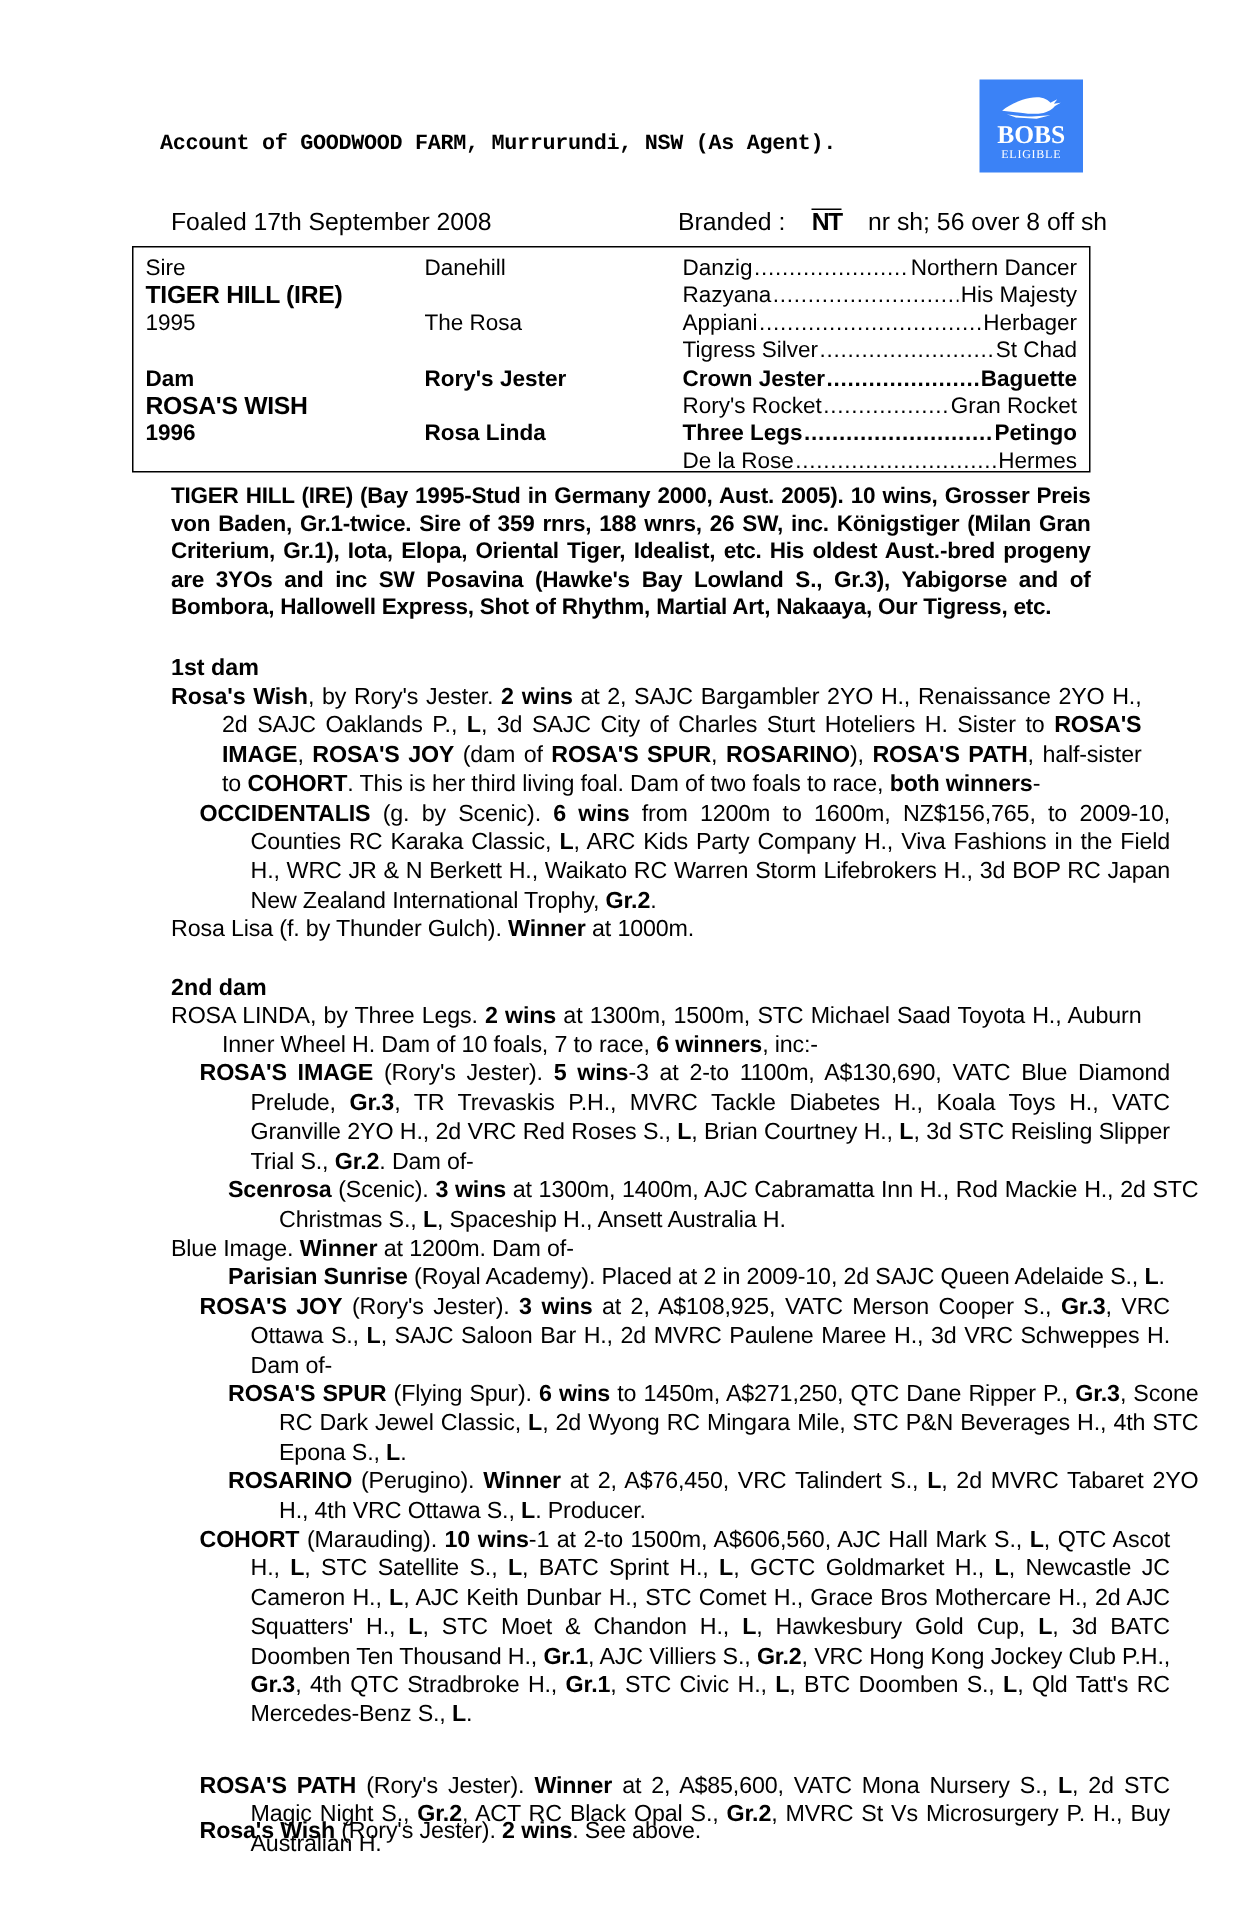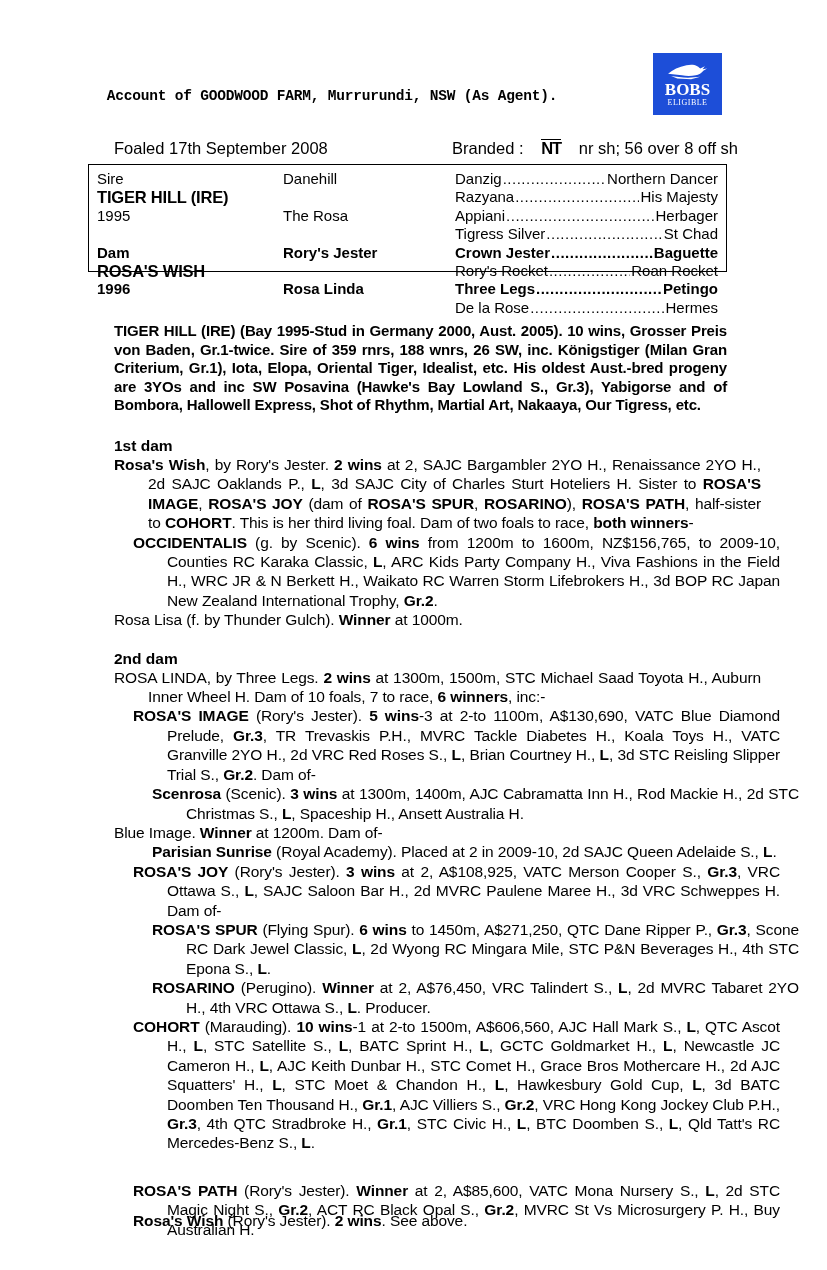--- a/index.html
+++ b/index.html
@@ -22,21 +22,21 @@
     padding: 0;
   }
 
   
   .bobs-logo {
     position: absolute;
     left: 653px;
     top: 53px;
     width: 69px;
     height: 62px;
-    background: #1d4ed8;
+    background: #3b82f6;
     display: flex;
     flex-direction: column;
     align-items: center;
     justify-content: center;
     overflow: hidden;
   }
   .bobs-horse {
     width: 46px;
     height: 17px;
     margin-top: 2px;
@@ -136,21 +136,21 @@
     margin: 0 13px;
     letter-spacing: -1px;
   }
 
   
   .ped-table {
     position: absolute;
     left: 88px;
     top: 164px;
     width: 639px;
-    height: 108px;
+    height: 151px;
     border: 1.6px solid #000000;
     box-sizing: border-box;
   }
   .ped-row {
     position: absolute;
     left: 0;
     width: 100%;
     height: 26px;
   }
   .ped-c1 {
@@ -297,21 +297,21 @@
           <span class="gp-dots">..........................................................................................</span>
           <span class="gp-right">Baguette</span>
         </span>
       </div>
       <div class="ped-row" style="top: 96px;">
         <span class="ped-c1 bold">ROSA'S WISH</span>
         <span class="ped-c2"></span>
         <span class="ped-c3">
           <span class="gp-left">Rory's Rocket</span>
           <span class="gp-dots">..........................................................................................</span>
-          <span class="gp-right">Roan Rocket</span>
+          <span class="gp-right">Gran Rocket</span>
         </span>
       </div>
       <div class="ped-row" style="top: 114.4px; font-weight: bold;">
         <span class="ped-c1">1996</span>
         <span class="ped-c2">Rosa Linda</span>
         <span class="ped-c3">
           <span class="gp-left">Three Legs</span>
           <span class="gp-dots">..........................................................................................</span>
           <span class="gp-right">Petingo</span>
         </span>

